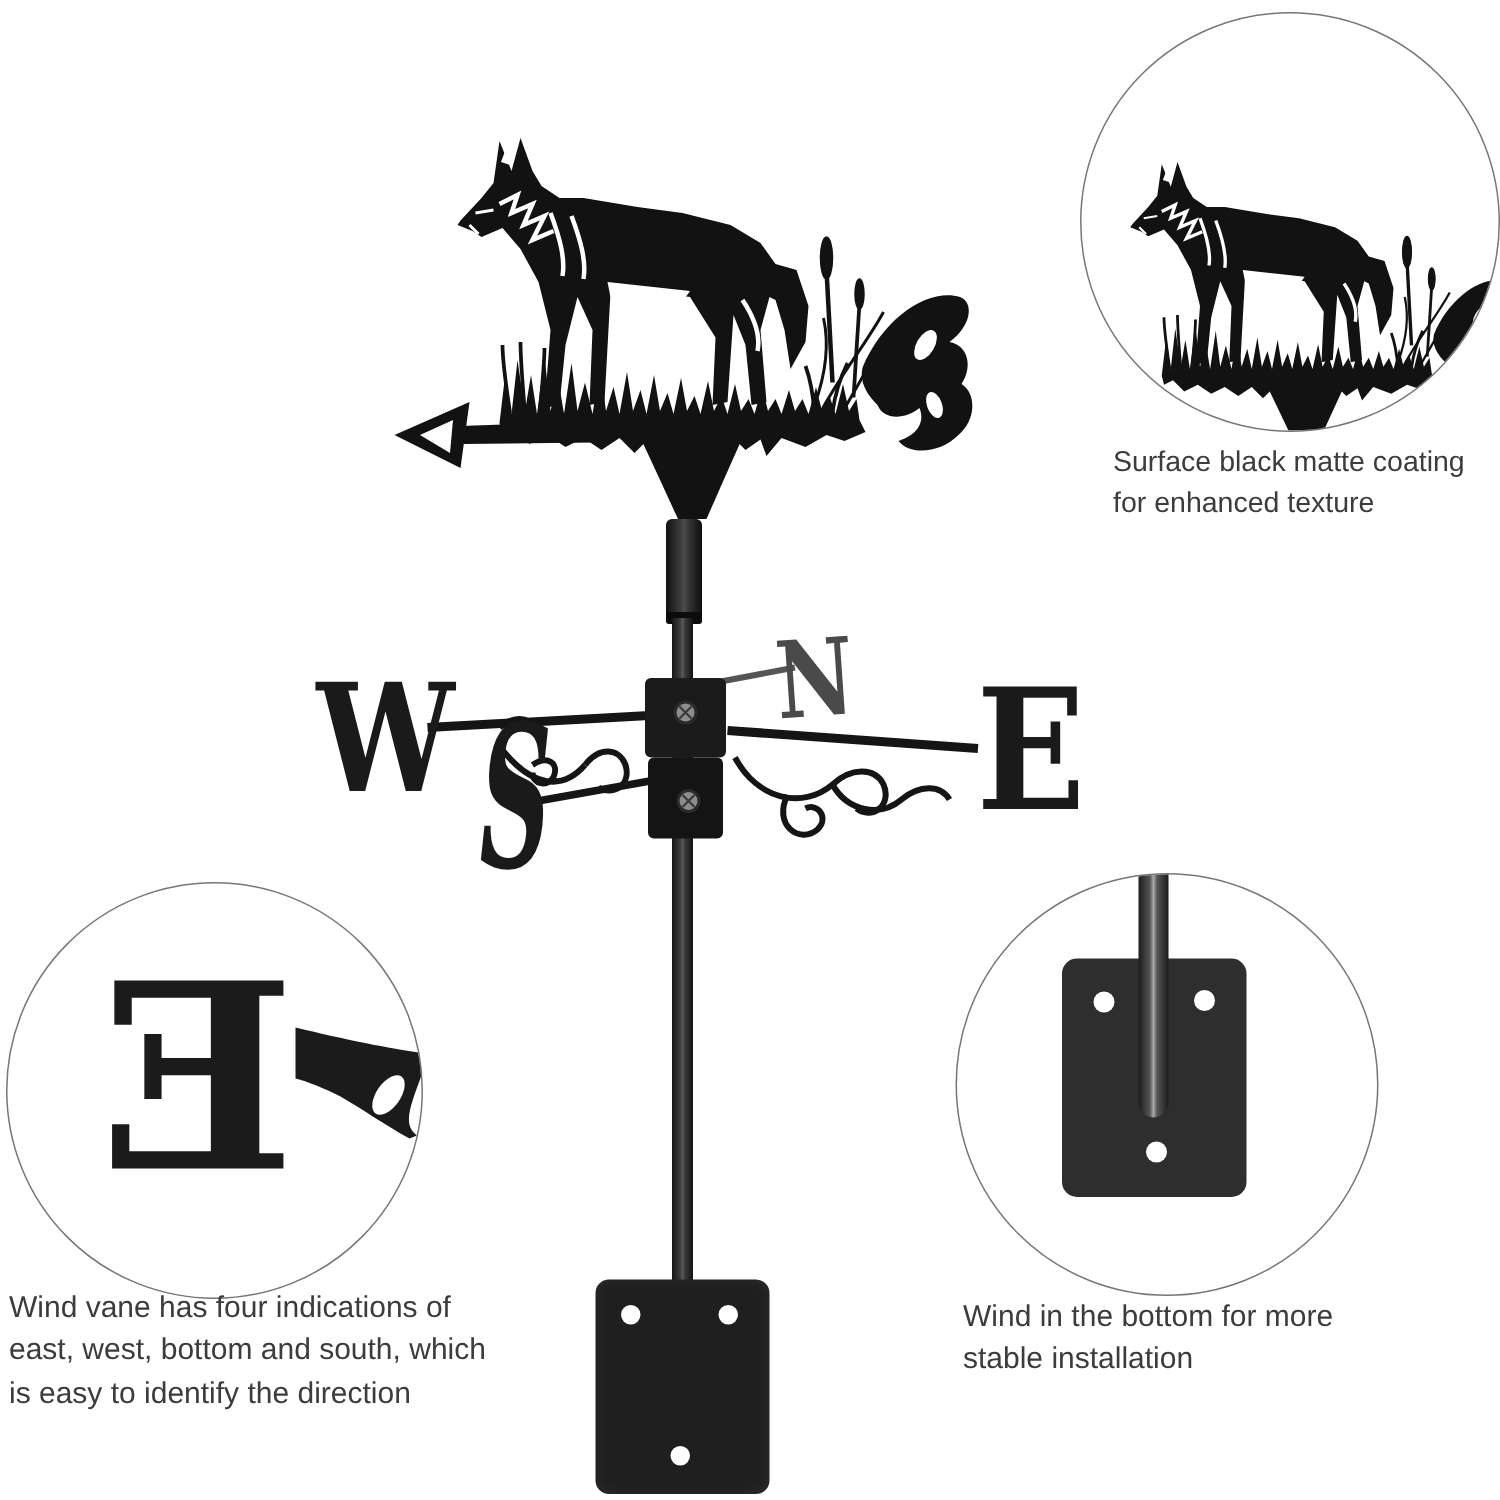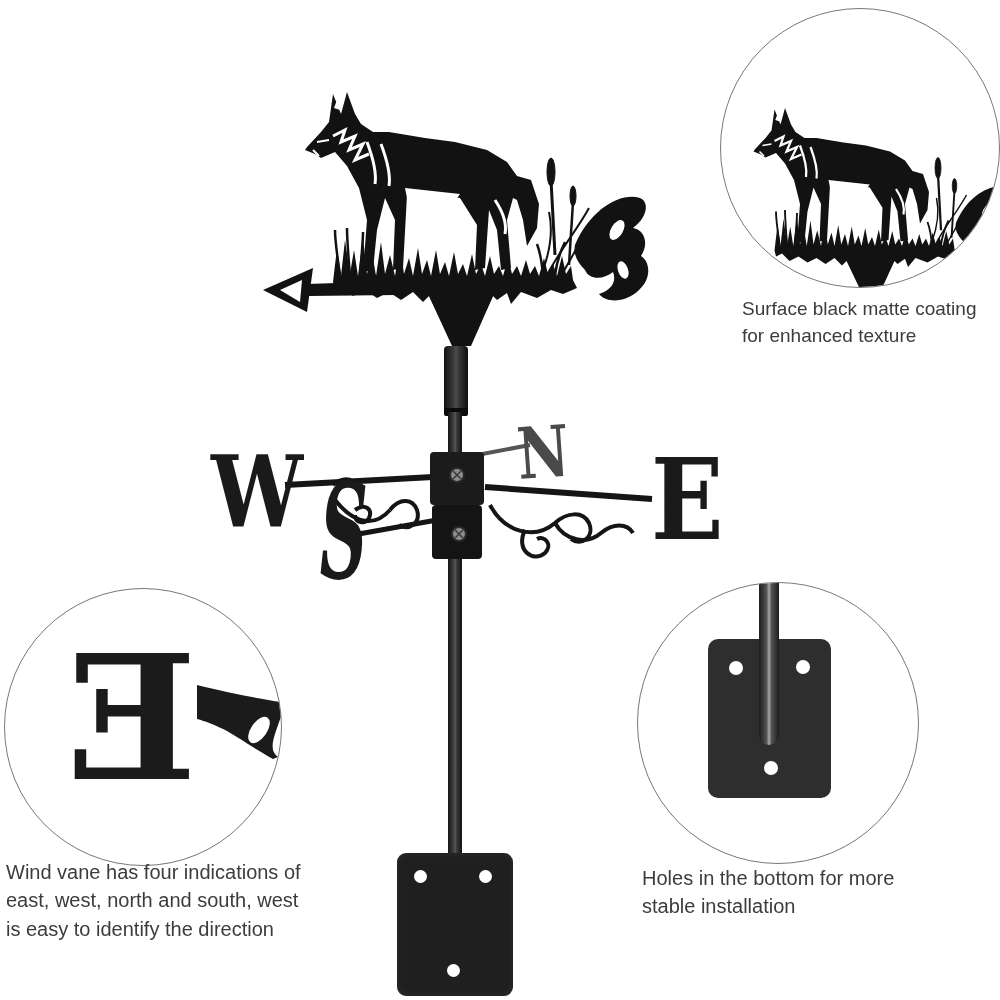--- a/index.html
+++ b/index.html
@@ -178,18 +178,18 @@
       <div class="br-hole" style="left:21px;top:22px"></div>
       <div class="br-hole" style="left:88px;top:21px"></div>
       <div class="br-hole" style="left:56px;top:122px"></div>
     </div>
     <div class="br-pole"></div>
   </div>
 
   <div class="caption tr">Surface black matte coating
 for enhanced texture</div>
   <div class="caption bl">Wind vane has four indications of
-east, west, north and south, west
+east, west, bottom and south, which
 is easy to identify the direction</div>
-  <div class="caption br">Holes in the bottom for more
+  <div class="caption br">Wind in the bottom for more
 stable installation</div>
 
 </div>
 
 </body></html>

